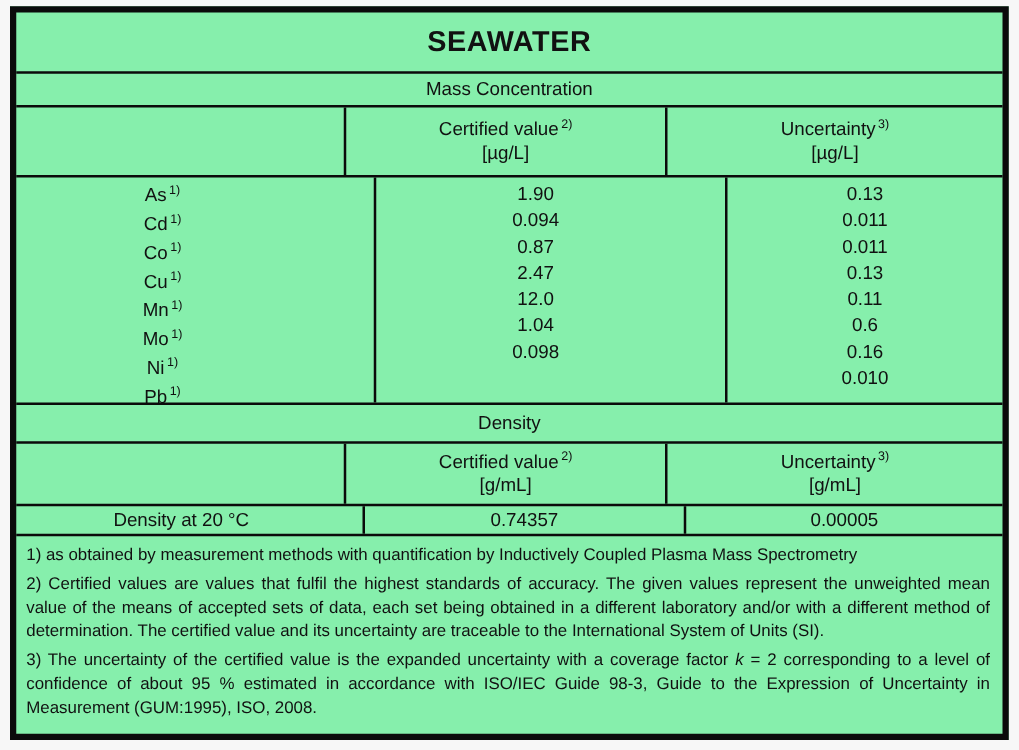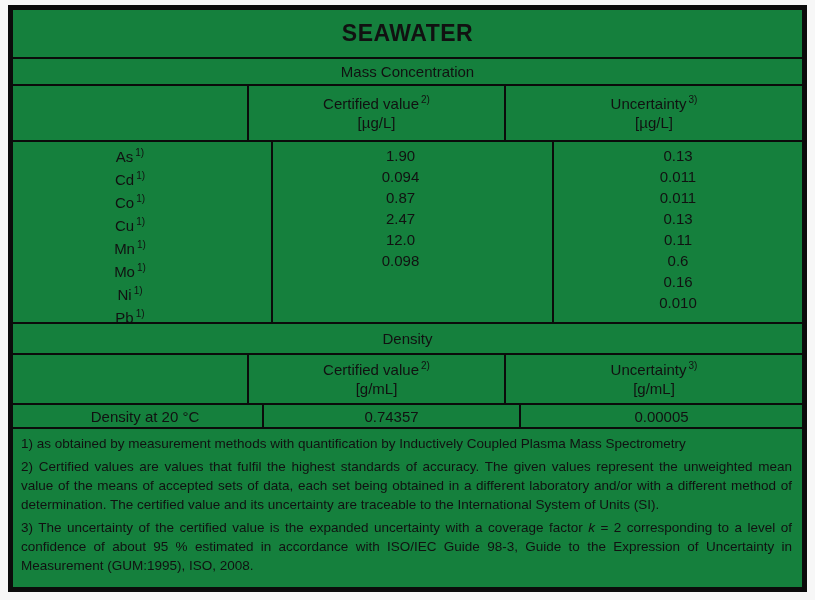--- a/index.html
+++ b/index.html
@@ -10,32 +10,32 @@
     color:#111;
     position:relative;
     overflow:hidden;
   }
   .frame{
     position:absolute;left:8px;top:5px;
     width:799px;height:587px;
     border:5px solid #0b0b0b;
     box-sizing:border-box;
     display:flex;flex-direction:column;
-    background:#15803d;
+    background:#86efac;
   }
   .sec{box-sizing:border-box;flex:0 0 auto;}
   .sec + .sec{border-top:2px solid #0b0b0b;}
   .center-flex{display:flex;align-items:center;justify-content:center;}
   .title-row{height:47px;font-size:23px;font-weight:bold;letter-spacing:.5px;}
   .band{height:27px;font-size:15px;}
   .band-density{height:31px;font-size:15px;}
   .cols{display:flex;flex-direction:row;align-items:stretch;}
   .cell{box-sizing:border-box;}
   .c1{width:234px;}
-  .c2{width:257px;border-left:2px solid #0b0b0b;}
+  .c2{width:257px;border-left:2px solid #0b0b0b;margin-left:28px;}
   .c3{flex:1;border-left:2px solid #0b0b0b;}
   .hdr-row{height:56px;}
   .hdr-row2{height:50px;}
   .hdr{display:flex;flex-direction:column;align-items:center;justify-content:center;font-size:15px;line-height:19px;}
   sup{font-size:10px;vertical-align:super;line-height:0;margin-left:2px;}
   .data-sec{height:182px;gap:24px;}
   .stack{text-align:center;font-size:15px;padding-top:3px;}
   .elements .line{line-height:23px;}
   .values .line{line-height:21px;}
   .density-row{height:24px;padding-left:15px;}
@@ -75,20 +75,21 @@
       <div class="line"><span>Mo</span><sup>1)</sup></div>
       <div class="line"><span>Ni</span><sup>1)</sup></div>
       <div class="line"><span>Pb</span><sup>1)</sup></div>
     </div>
     <div class="cell c2 stack values">
       <div class="line">1.90</div>
       <div class="line">0.094</div>
       <div class="line">0.87</div>
       <div class="line">2.47</div>
       <div class="line">12.0</div>
+      <div class="line">1.04</div>
       <div class="line">0.098</div>
     </div>
     <div class="cell c3 stack values">
       <div class="line">0.13</div>
       <div class="line">0.011</div>
       <div class="line">0.011</div>
       <div class="line">0.13</div>
       <div class="line">0.11</div>
       <div class="line">0.6</div>
       <div class="line">0.16</div>

